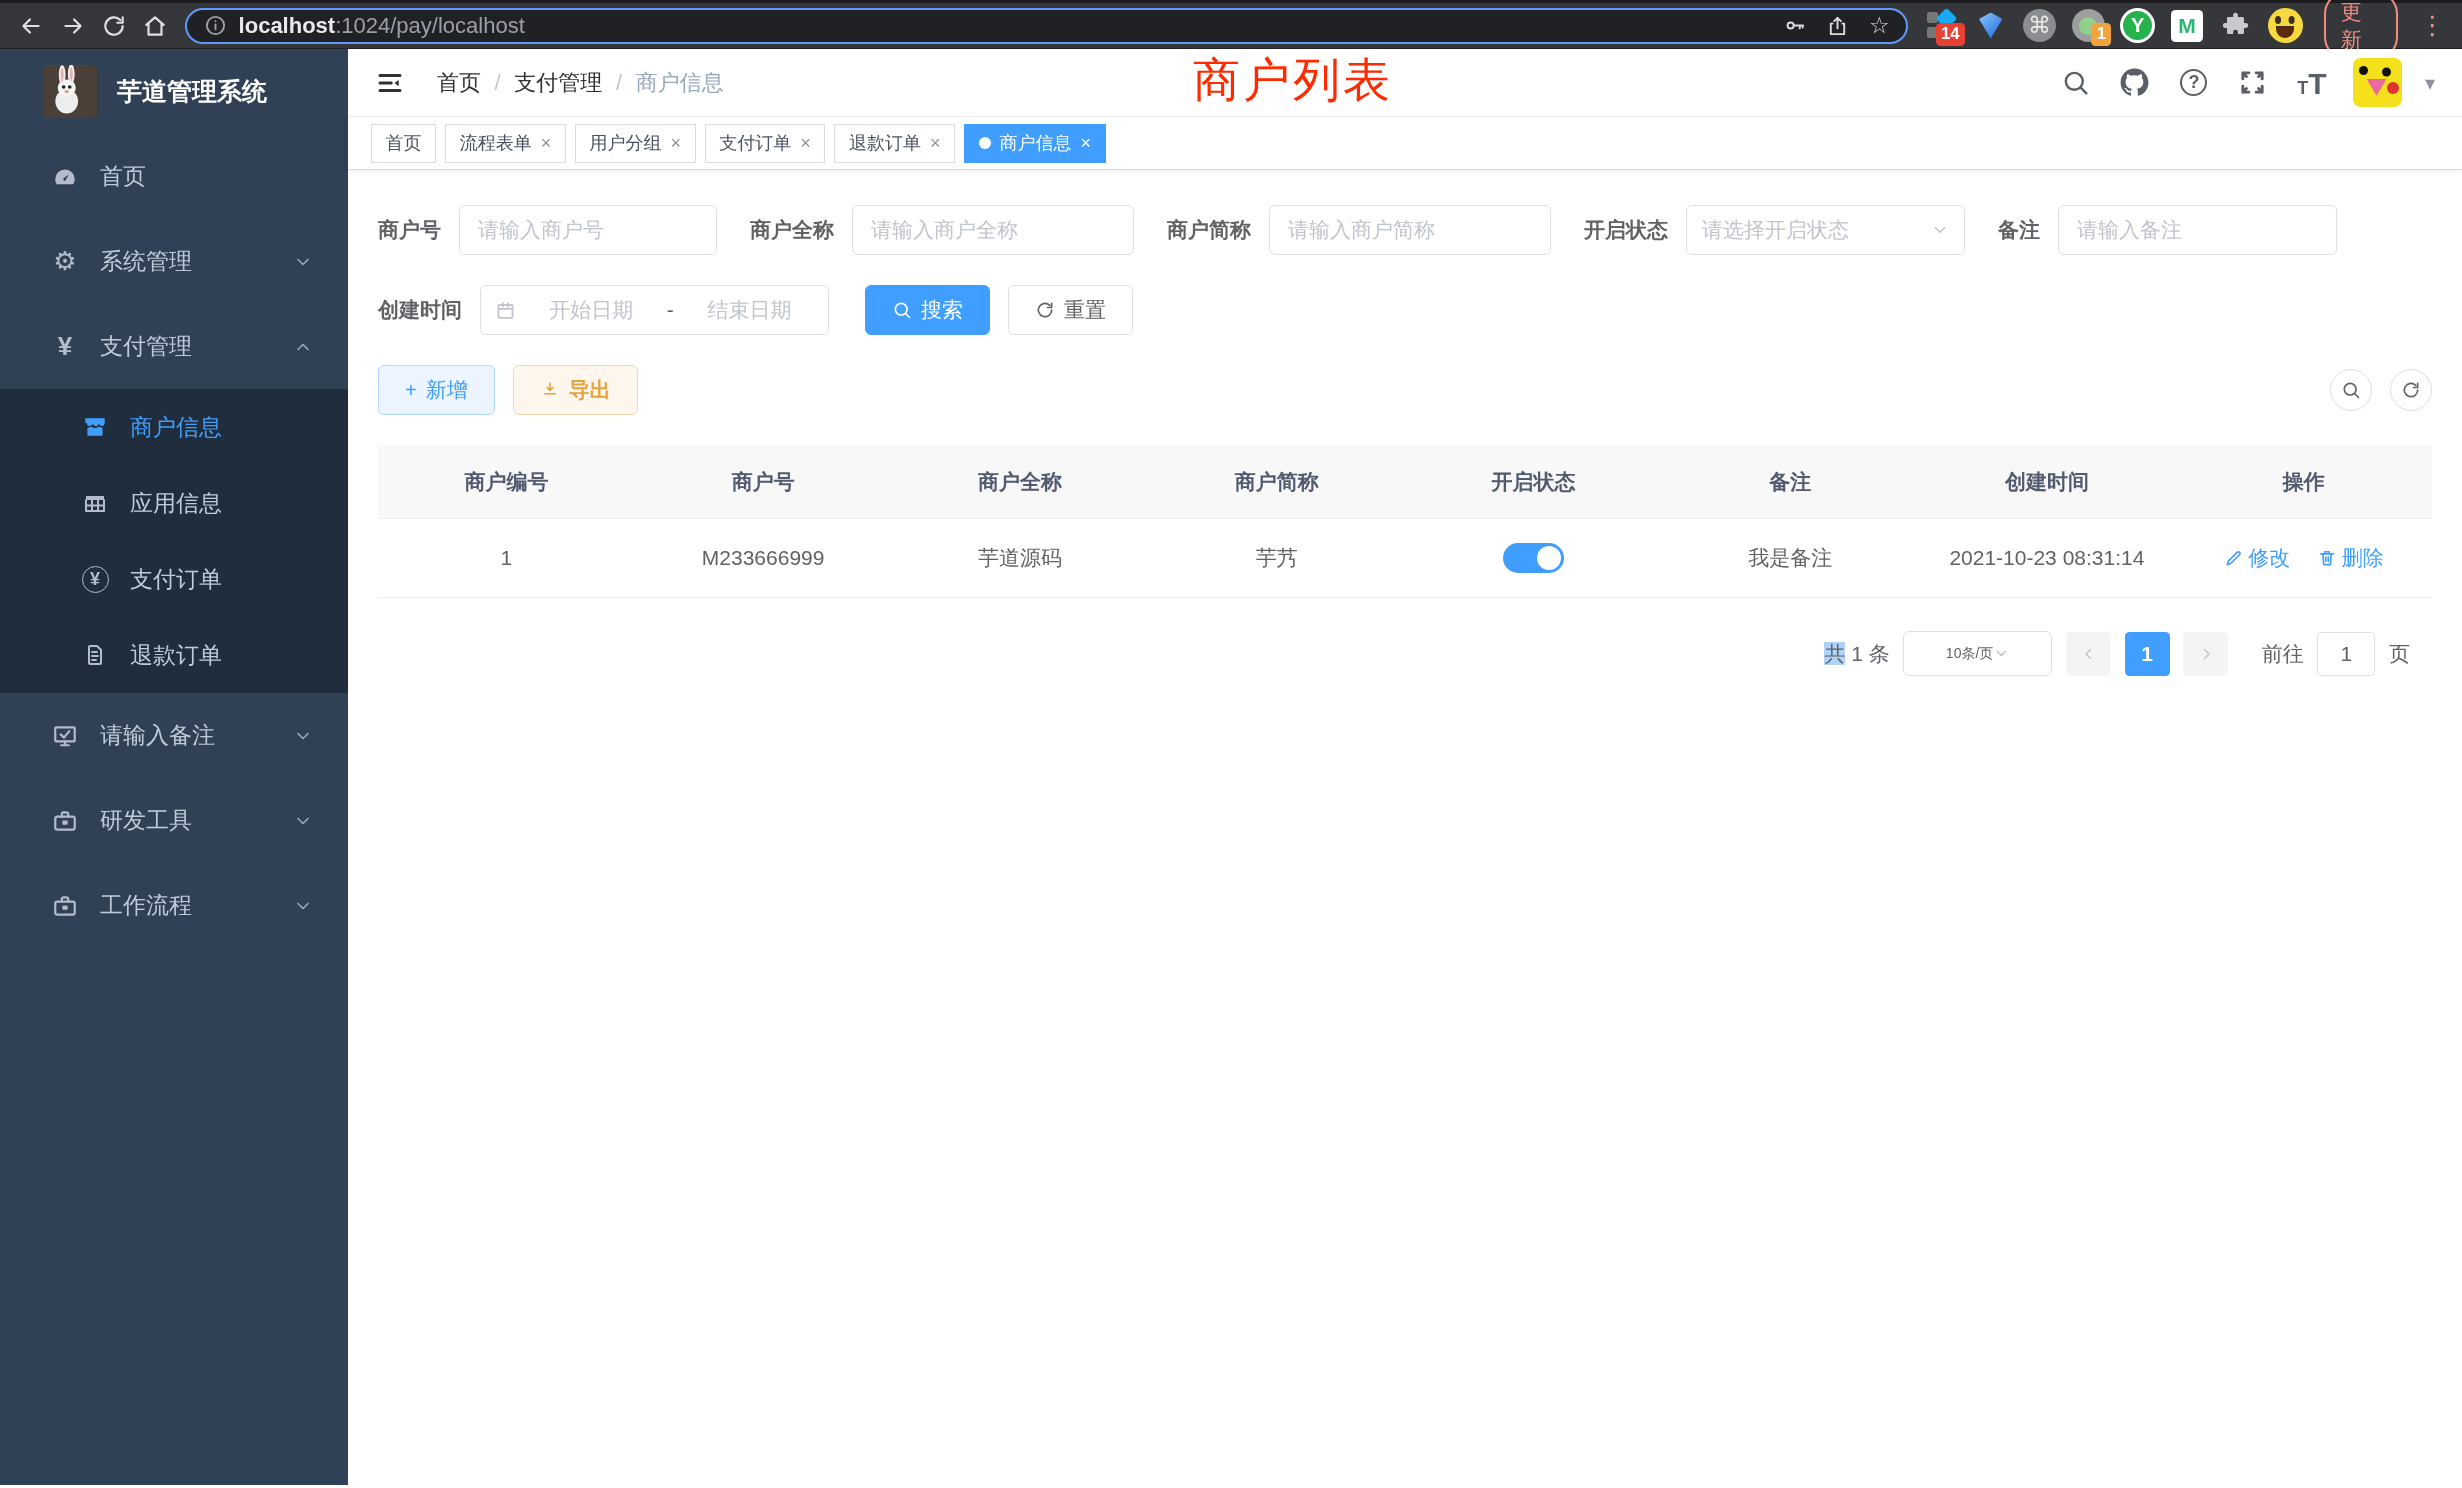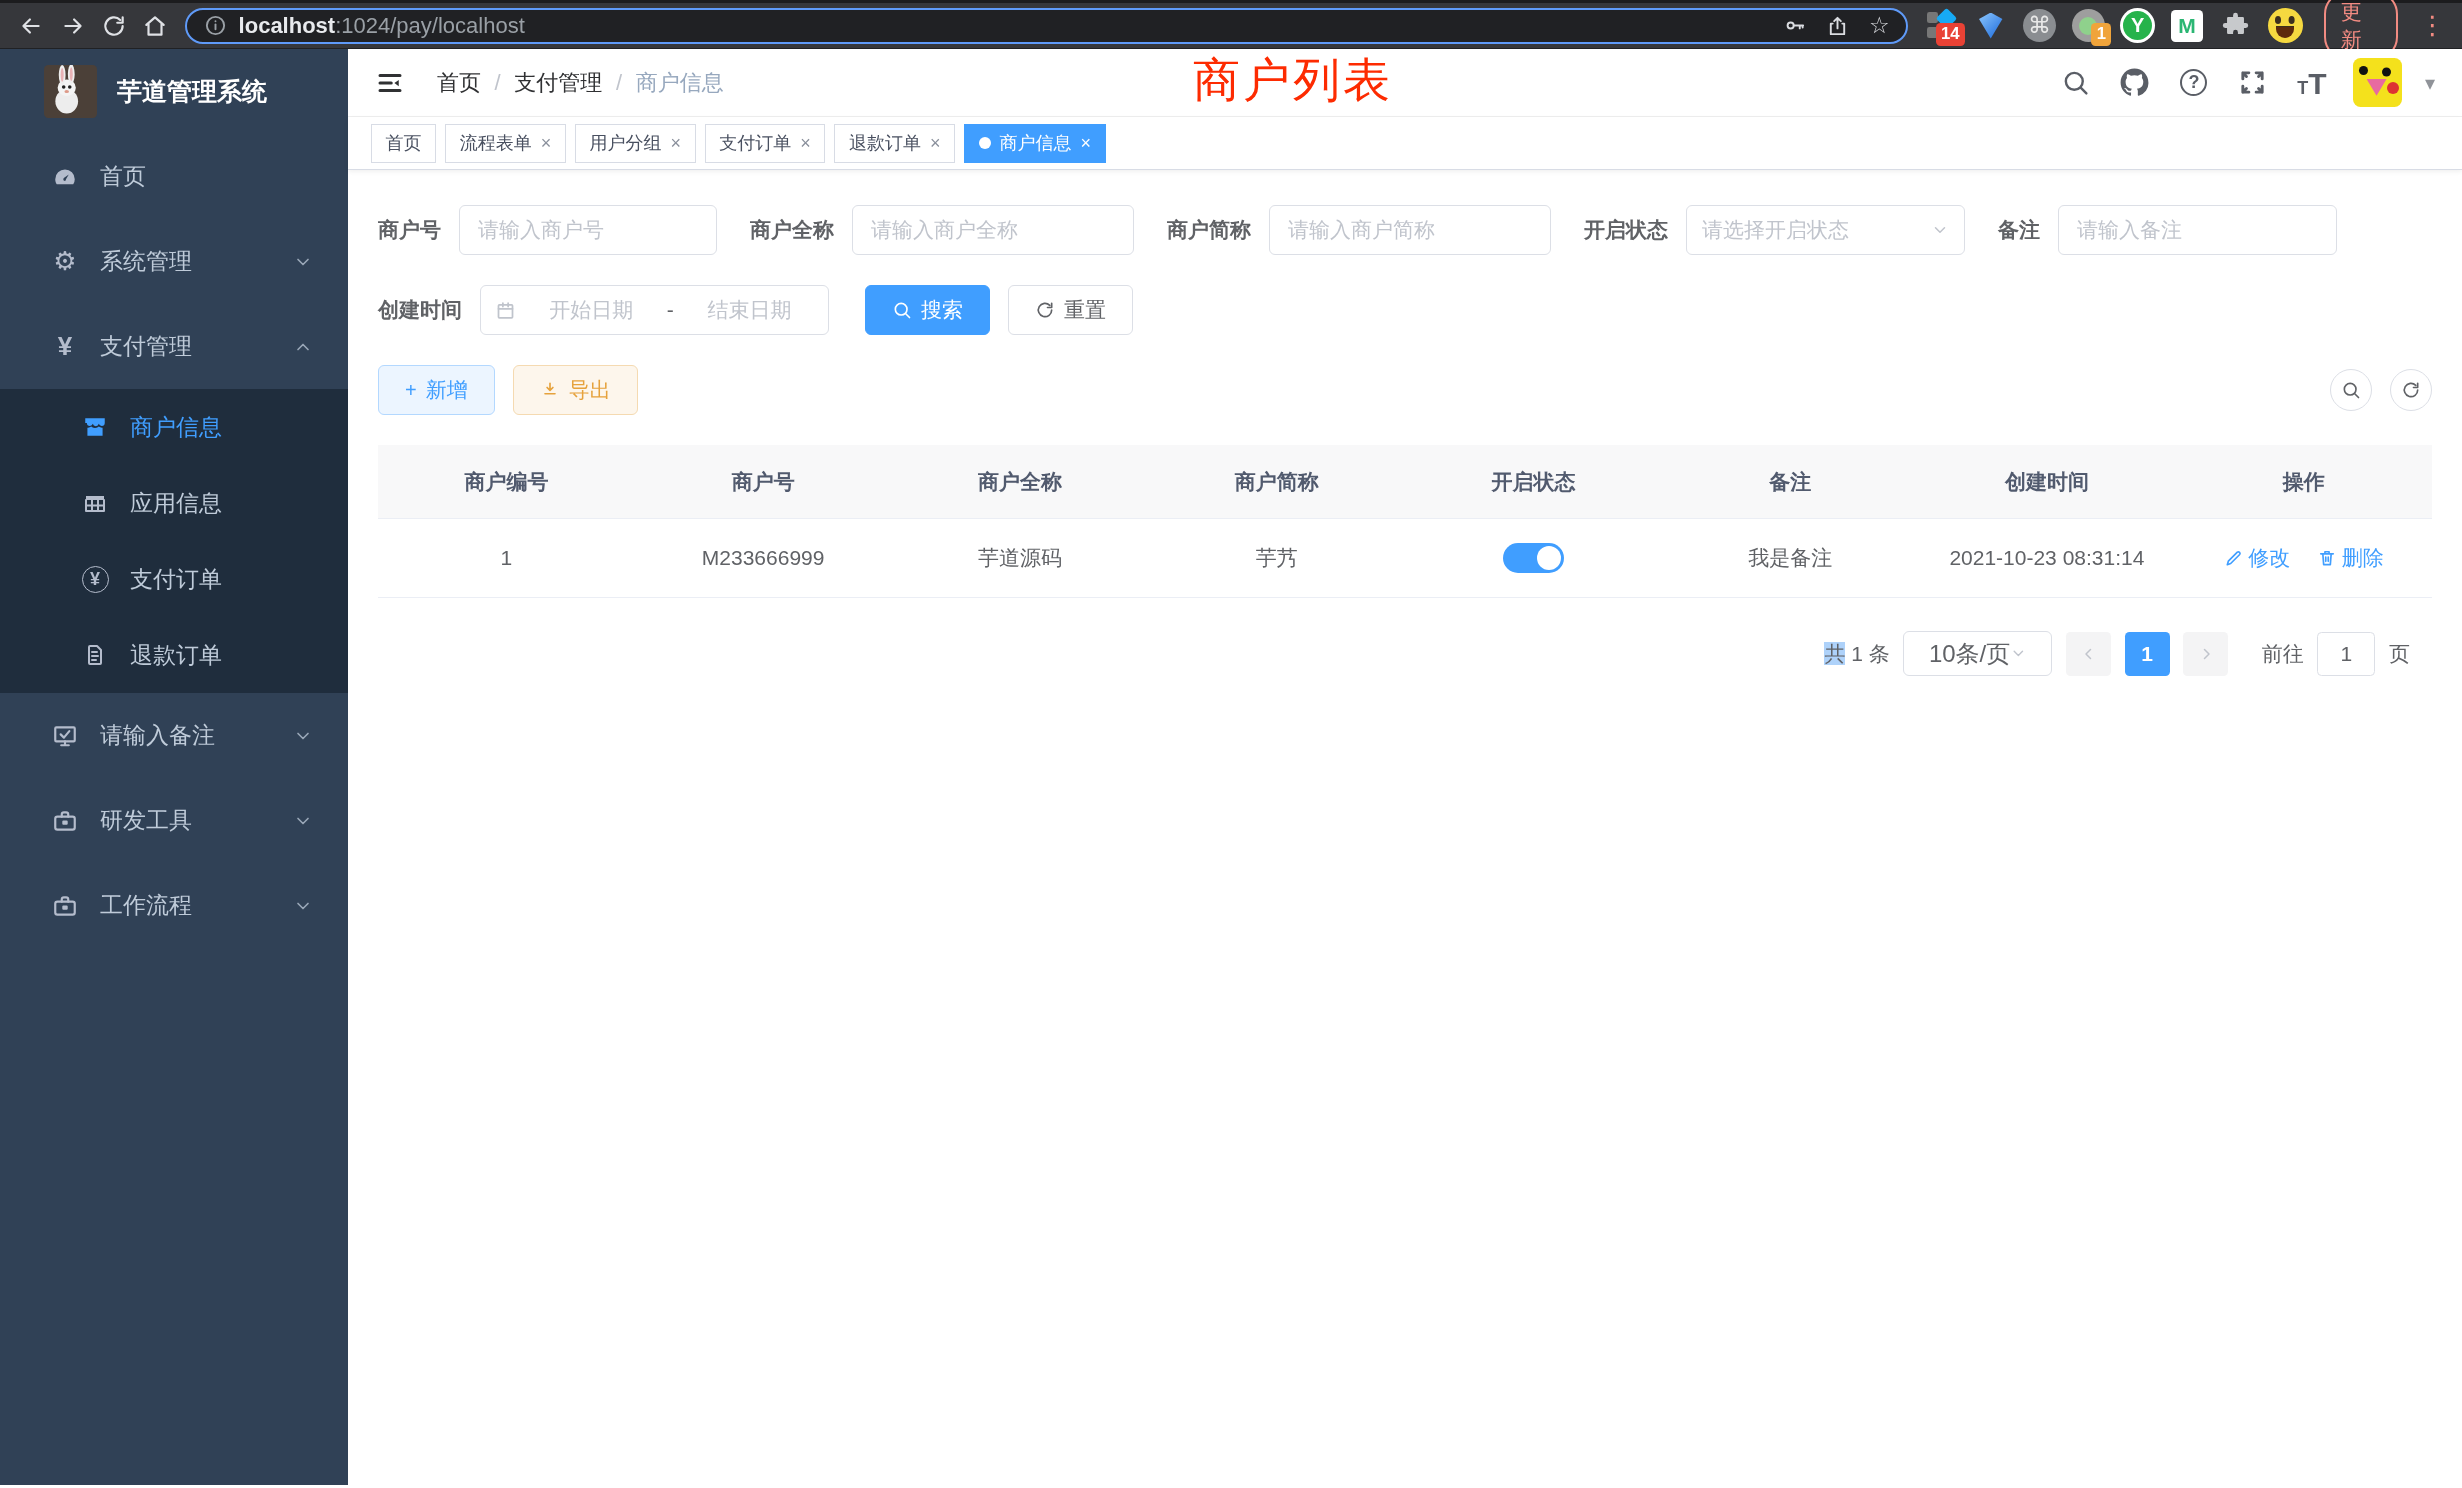--- a/index.html
+++ b/index.html
@@ -144,21 +144,21 @@
     display:flex; align-items:center; padding:0 13.6px; gap:10.6px; font-size:21px; color:#c0c4cc; cursor:pointer; }
   .daterange .cal { font-size:21px; color:#c0c4cc; }
   .daterange .dr-ph { flex:1; text-align:center; }
   .daterange .dr-sep { color:#606266; }
   .btn { height:50px; border-radius:6px; border:1.5px solid #dcdfe6; background:#fff;
     display:inline-flex; align-items:center; justify-content:center; gap:9px;
     font-size:21px; color:#606266; padding:0 26px; cursor:pointer; }
   .btn .bicn { font-size:20px; }
   .btn.primary { background:#409eff; border-color:#409eff; color:#fff; }
   .btn.plain-blue { background:#ecf5ff; border-color:#b3d8ff; color:#409eff; }
-  .btn.plain-warn { background:#fdf6ec; border-color:#f5dab1; color:#e6a23c; }
+  .btn.plain-warn { background:#fdf6ec; border-color:#f5dab1; color:#e6a23c;font-weight:bold; }
   .toolrow { display:flex; align-items:center; margin-bottom:30px; }
   .tool-right { margin-left:auto; display:flex; gap:18px; }
   .circle-btn { width:42px; height:42px; border-radius:50%; border:1.5px solid #dcdfe6;
     color:#606266; font-size:20px; display:flex; align-items:center; justify-content:center; cursor:pointer; }
 
   
   .tbl { width:100%; border-bottom:1.5px solid #ebeef5; }
   .tbl-head, .tbl-row { display:grid; grid-template-columns:repeat(8,1fr); align-items:center; }
   .tbl-head { background:#f8f8f9; height:73px; }
   .th { font-size:21px; font-weight:bold; color:#515a6e; text-align:center; }
@@ -169,21 +169,21 @@
     border-radius:50%; background:#fff; }
   .op-link { color:#409eff; font-size:21px; display:inline-flex; align-items:center; gap:4.5px; cursor:pointer; }
   .op-link + .op-link { margin-left:21px; }
   .op-link .oicn { font-size:20px; }
 
   
   .pager { display:flex; align-items:center; justify-content:flex-end; gap:13.6px;
     margin:33px 22px 0 0; font-size:21px; color:#606266; }
   .total .hl { background:#aed2fa; }
   .psize { width:149px; height:45px; border:1.5px solid #dcdfe6; border-radius:6px;
-    display:flex; align-items:center; justify-content:center; color:#606266; font-size:24px; cursor:pointer; }
+    display:flex; align-items:center; justify-content:center; color:#606266; font-size:14px; cursor:pointer; }
   .psize .sel-chev { color:#c0c4cc; font-size:16.7px; }
   .pbtn { width:45px; height:44px; border-radius:4.5px; background:#f4f4f5; color:#c0c4cc;
     display:flex; align-items:center; justify-content:center; font-size:18px; cursor:pointer; }
   .pnum { width:45px; height:44px; border-radius:4.5px; background:#409eff; color:#fff;
     display:flex; align-items:center; justify-content:center; font-weight:bold; cursor:pointer; }
   .goto-input { width:58px; height:44px; border:1.5px solid #dcdfe6; border-radius:4.5px;
     text-align:center; font-size:21px; color:#606266; outline:none; }
 </style>
 </head>
 <body>

